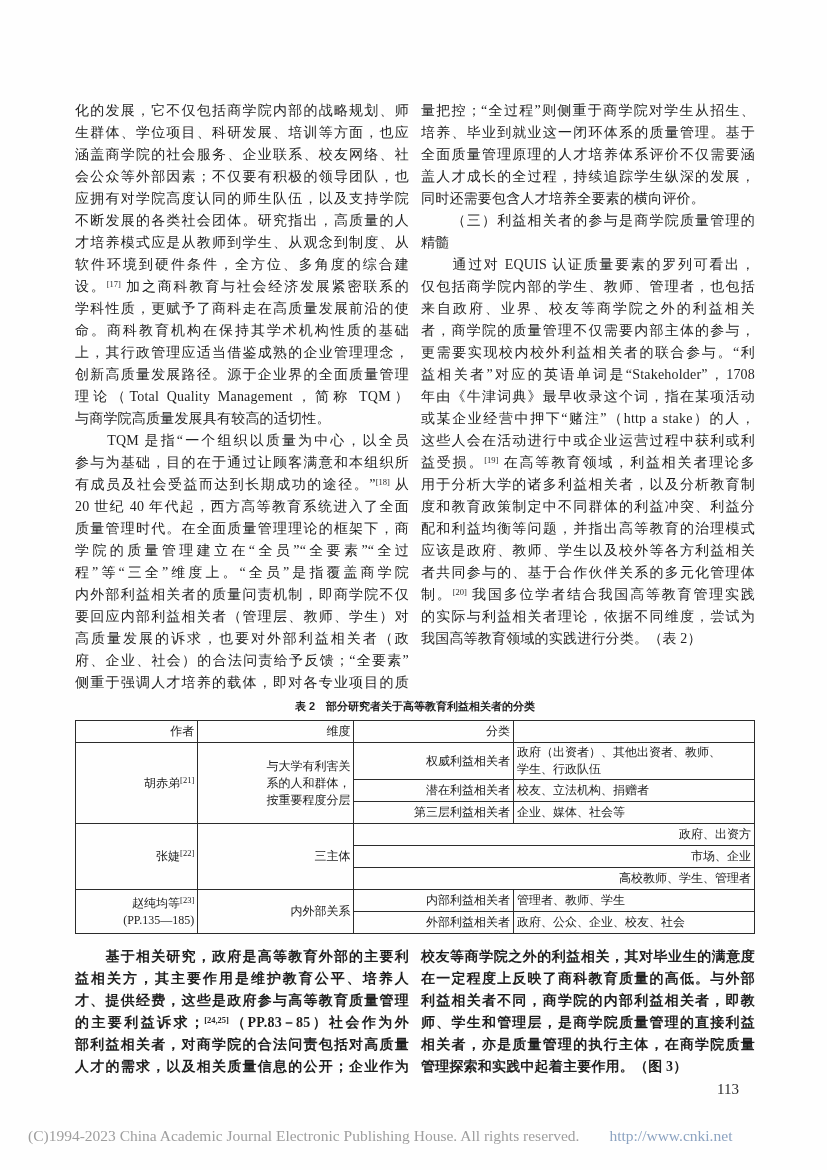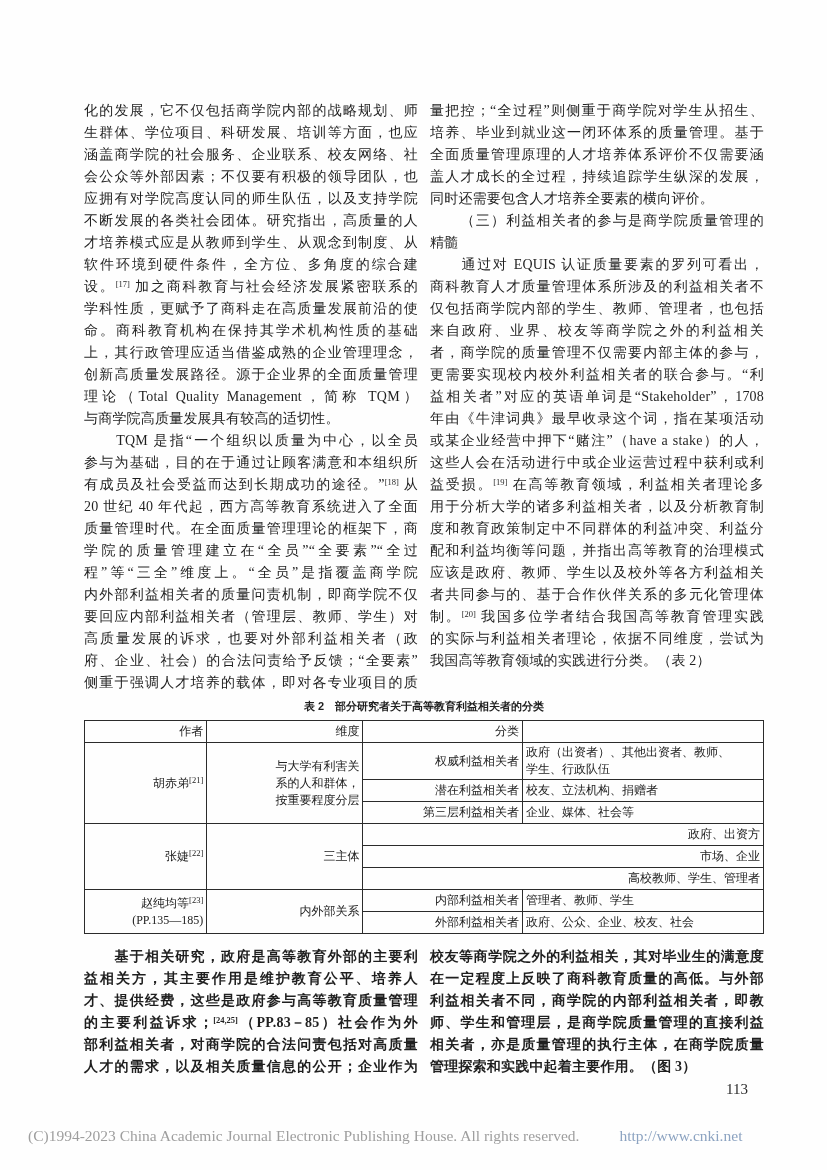--- a/index.html
+++ b/index.html
@@ -4,21 +4,21 @@
 <style>
   html,body{margin:0;padding:0;background:#ffffff;}
   .page{
     position:relative;
     width:827px;height:1170px;
     background:#fefefe;
     font-family:"Liberation Serif","DejaVu Serif",serif;
     color:#1f1f1f;
     overflow:hidden;
   }
-  .content{position:absolute;left:84px;top:100px;width:680px;}
+  .content{position:absolute;left:75px;top:100px;width:680px;}
   .cols{display:flex;gap:12px;}
   .col{width:334px;font-size:14px;line-height:22px;letter-spacing:0.2px;}
   .line{
     text-align:justify;
     text-align-last:justify;
     text-justify:inter-ideograph;
     min-height:22px;
   }
   .line.end{text-align-last:left;}
   sup{font-size:8.5px;line-height:0;vertical-align:4px;letter-spacing:0;}
@@ -59,21 +59,21 @@
     color:#2a2a2a;
   }
   .footer{
     position:absolute;
     left:28px;top:1127px;
     width:780px;
     font-size:15.5px;
     color:#9e9e9e;
     white-space:nowrap;
   }
-  .footer .url{color:#8ca3c1;margin-left:40px;}
+  .footer .url{color:#8ca3c1;margin-left:30px;}
 </style>
 </head>
 <body>
 
 <div class="page">
   <div class="content">
 
     <div class="cols">
       <div class="col">
           <div class="line">化的发展，它不仅包括商学院内部的战略规划、师</div>
@@ -106,28 +106,27 @@
         </div>
       <div class="col">
           <div class="line">量把控；“全过程”则侧重于商学院对学生从招生、</div>
           <div class="line">培养、毕业到就业这一闭环体系的质量管理。基于</div>
           <div class="line">全面质量管理原理的人才培养体系评价不仅需要涵</div>
           <div class="line">盖人才成长的全过程，持续追踪学生纵深的发展，</div>
           <div class="line end">同时还需要包含人才培养全要素的横向评价。</div>
           <div class="line">　　（三）利益相关者的参与是商学院质量管理的</div>
           <div class="line end">精髓</div>
           <div class="line">　　通过对 EQUIS 认证质量要素的罗列可看出，</div>
-          <div class="line">商科教育人才质量管理体系所涉及的利益相关者不</div>
           <div class="line">仅包括商学院内部的学生、教师、管理者，也包括</div>
           <div class="line">来自政府、业界、校友等商学院之外的利益相关</div>
           <div class="line">者，商学院的质量管理不仅需要内部主体的参与，</div>
           <div class="line">更需要实现校内校外利益相关者的联合参与。“利</div>
           <div class="line">益相关者”对应的英语单词是“Stakeholder”，1708</div>
           <div class="line">年由《牛津词典》最早收录这个词，指在某项活动</div>
-          <div class="line">或某企业经营中押下“赌注”（have a stake）的人，</div>
+          <div class="line">或某企业经营中押下“赌注”（http a stake）的人，</div>
           <div class="line">这些人会在活动进行中或企业运营过程中获利或利</div>
           <div class="line">益受损。<sup>[19]</sup> 在高等教育领域，利益相关者理论多</div>
           <div class="line">用于分析大学的诸多利益相关者，以及分析教育制</div>
           <div class="line">度和教育政策制定中不同群体的利益冲突、利益分</div>
           <div class="line">配和利益均衡等问题，并指出高等教育的治理模式</div>
           <div class="line">应该是政府、教师、学生以及校外等各方利益相关</div>
           <div class="line">者共同参与的、基于合作伙伴关系的多元化管理体</div>
           <div class="line">制。<sup>[20]</sup> 我国多位学者结合我国高等教育管理实践</div>
           <div class="line">的实际与利益相关者理论，依据不同维度，尝试为</div>
           <div class="line end">我国高等教育领域的实践进行分类。（表 2）</div>

